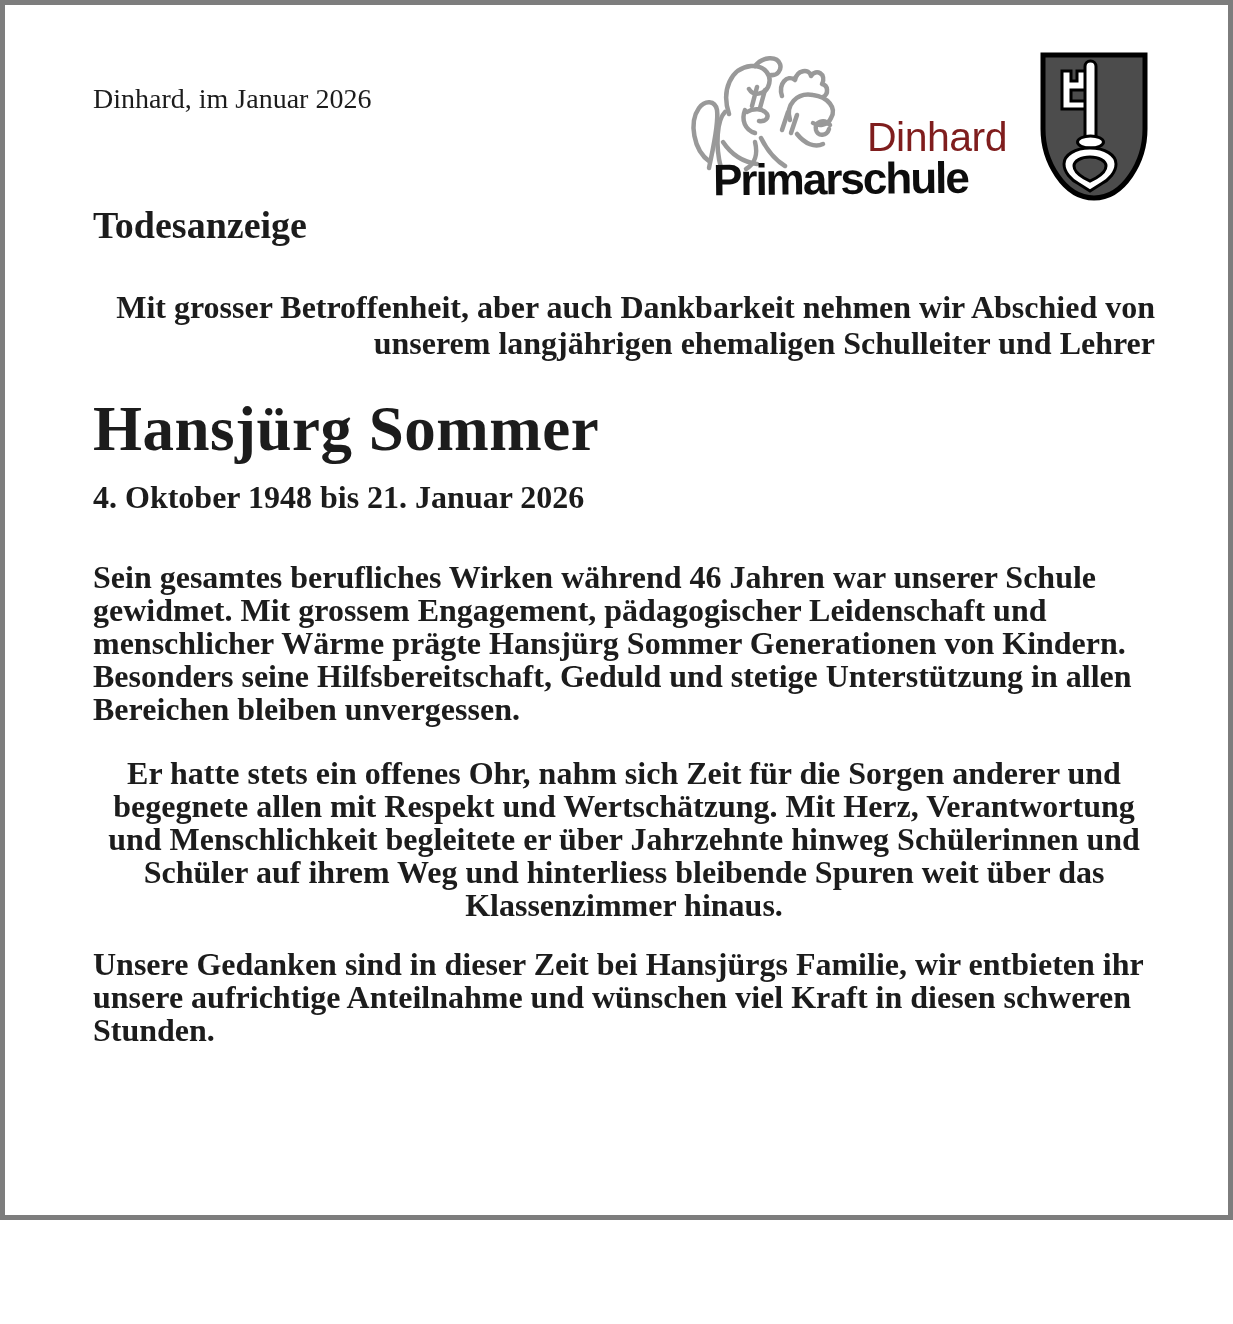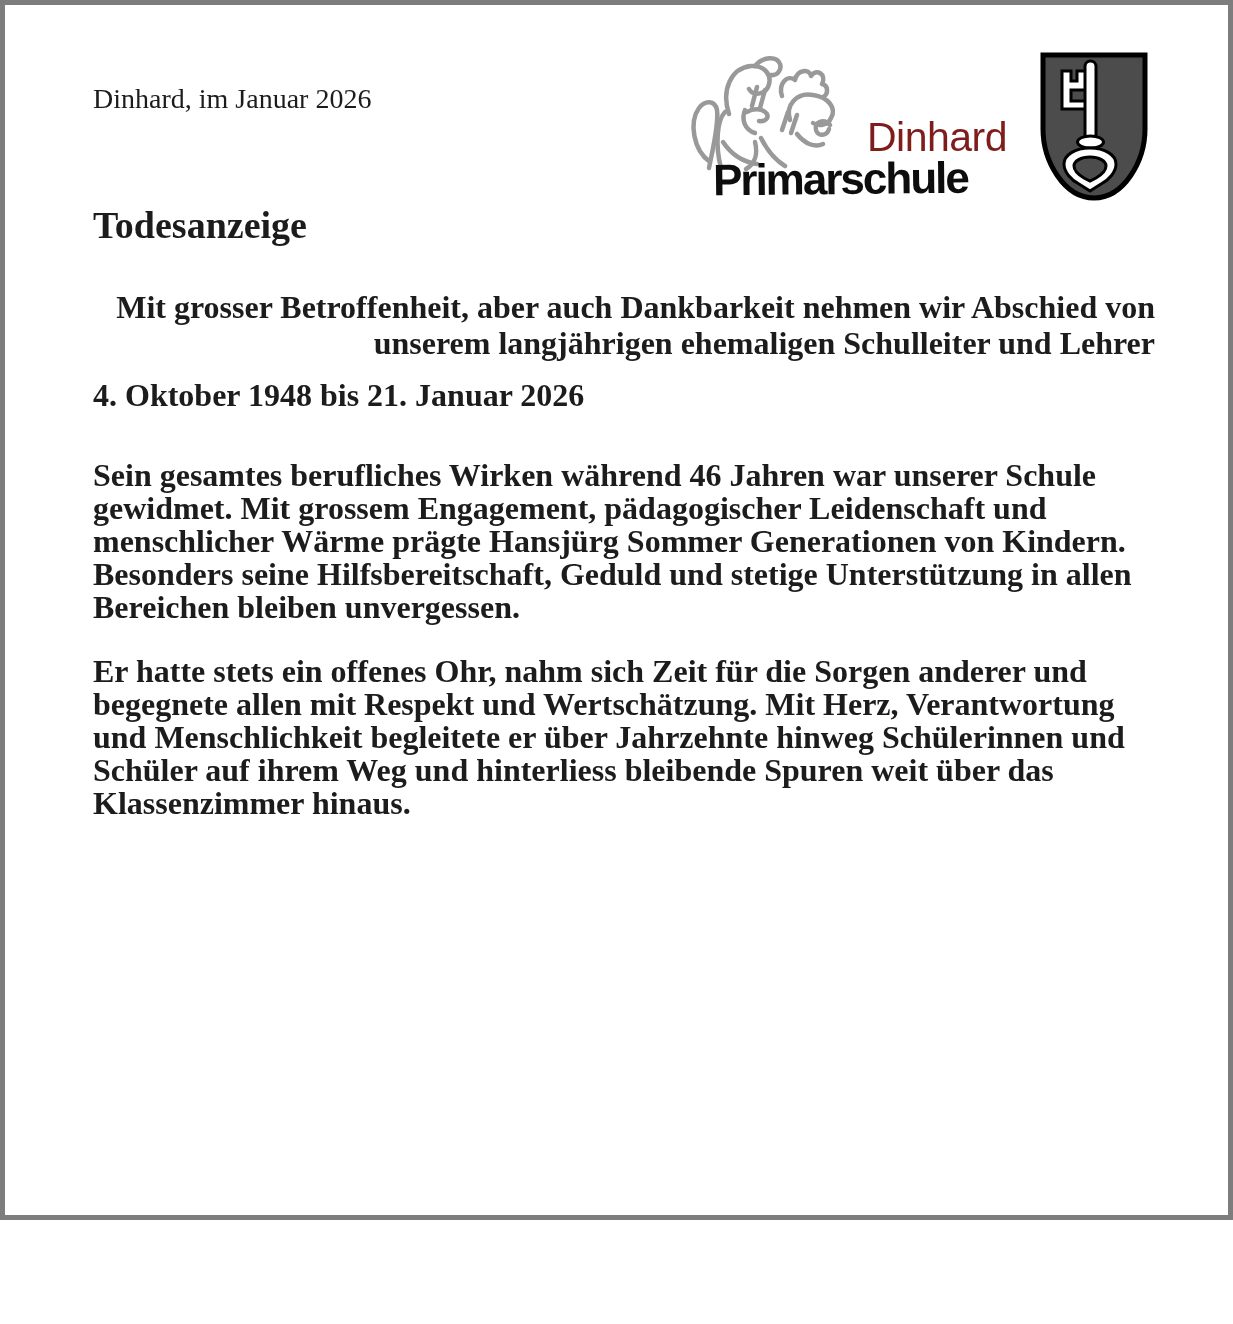--- a/index.html
+++ b/index.html
@@ -53,21 +53,21 @@
     font-size:63px;line-height:68px;font-weight:700;letter-spacing:0.5px;
   }
   .life-dates{
     margin-top:16px !important;
     font-size:32px;line-height:36px;
   }
   .body-par{
     font-size:32px;line-height:33px;
   }
   .par-1{margin-top:46px !important;}
-  .par-2{margin-top:31px !important;}
+  .par-2{margin-top:31px !important;text-align:center;}
   .par-3{margin-top:26px !important;}
   .par-4{margin-top:34px !important;}
   .funeral{
     margin-top:31px !important;
     font-size:32px;line-height:36px;
   }
 </style>
 </head>
 <body>
 
@@ -109,24 +109,26 @@
              C71,129 78,121 78,113 C78,104 67,97 52,97 Z
              M52,106 C43,106 36,110 36,115 C36,120 41,124 46,127 L52,130 L58,127
              C63,124 68,120 68,115 C68,110 61,106 52,106 Z"></path>
   </svg>
 
   <div class="content">
     <h1 class="title">Todesanzeige</h1>
 
     <p class="intro">Mit grosser Betroffenheit, aber auch Dankbarkeit nehmen wir Abschied von unserem langjährigen ehemaligen Schulleiter und Lehrer</p>
 
+    <h2 class="deceased-name">Hansjürg Sommer</h2>
 
     <p class="life-dates">4. Oktober 1948 bis 21. Januar 2026</p>
 
     <p class="body-par par-1">Sein gesamtes berufliches Wirken während 46 Jahren war unserer Schule gewidmet. Mit grossem Engagement, pädagogischer Leidenschaft und menschlicher Wärme prägte Hansjürg Sommer Generationen von Kindern. Besonders seine Hilfsbereitschaft, Geduld und stetige Unterstützung in allen Bereichen bleiben unvergessen.</p>
 
     <p class="body-par par-2">Er hatte stets ein offenes Ohr, nahm sich Zeit für die Sorgen anderer und begegnete allen mit Respekt und Wertschätzung. Mit Herz, Verantwortung und Menschlichkeit begleitete er über Jahrzehnte hinweg Schülerinnen und Schüler auf ihrem Weg und hinterliess bleibende Spuren weit über das Klassenzimmer hinaus.</p>
 
+    <p class="body-par par-3">Unsere Gedanken sind in dieser Zeit bei Hansjürgs Familie, wir entbieten ihr unsere aufrichtige Anteilnahme und wünschen viel Kraft in diesen schweren Stunden.</p>
 
 
   </div>
 
 </div>
 
 </body></html>

